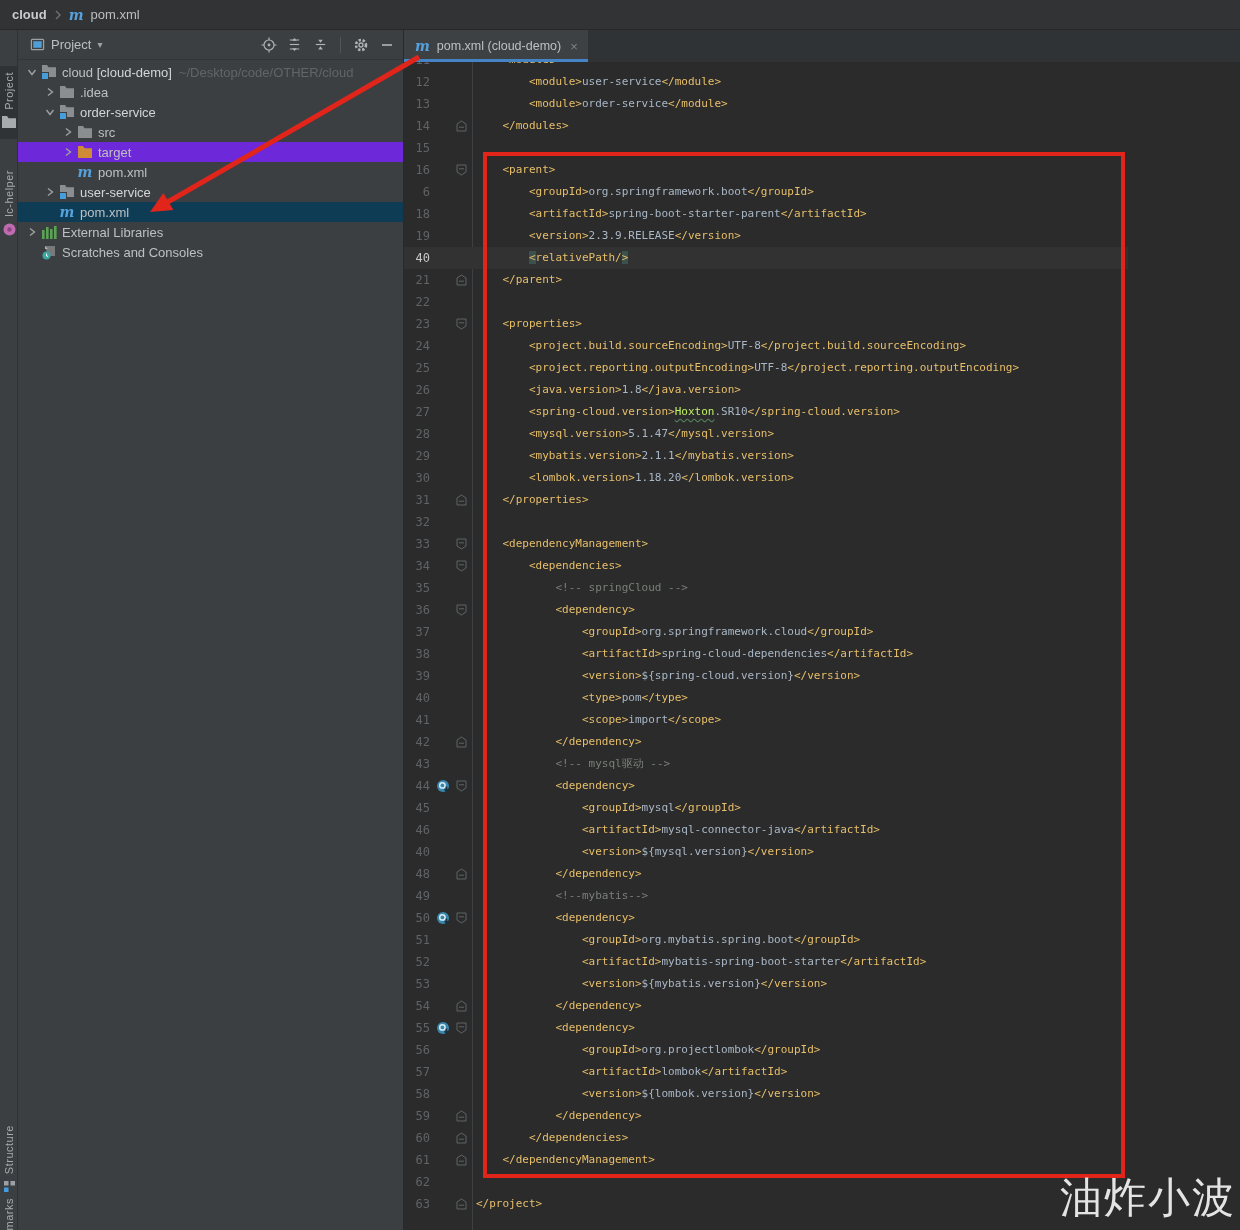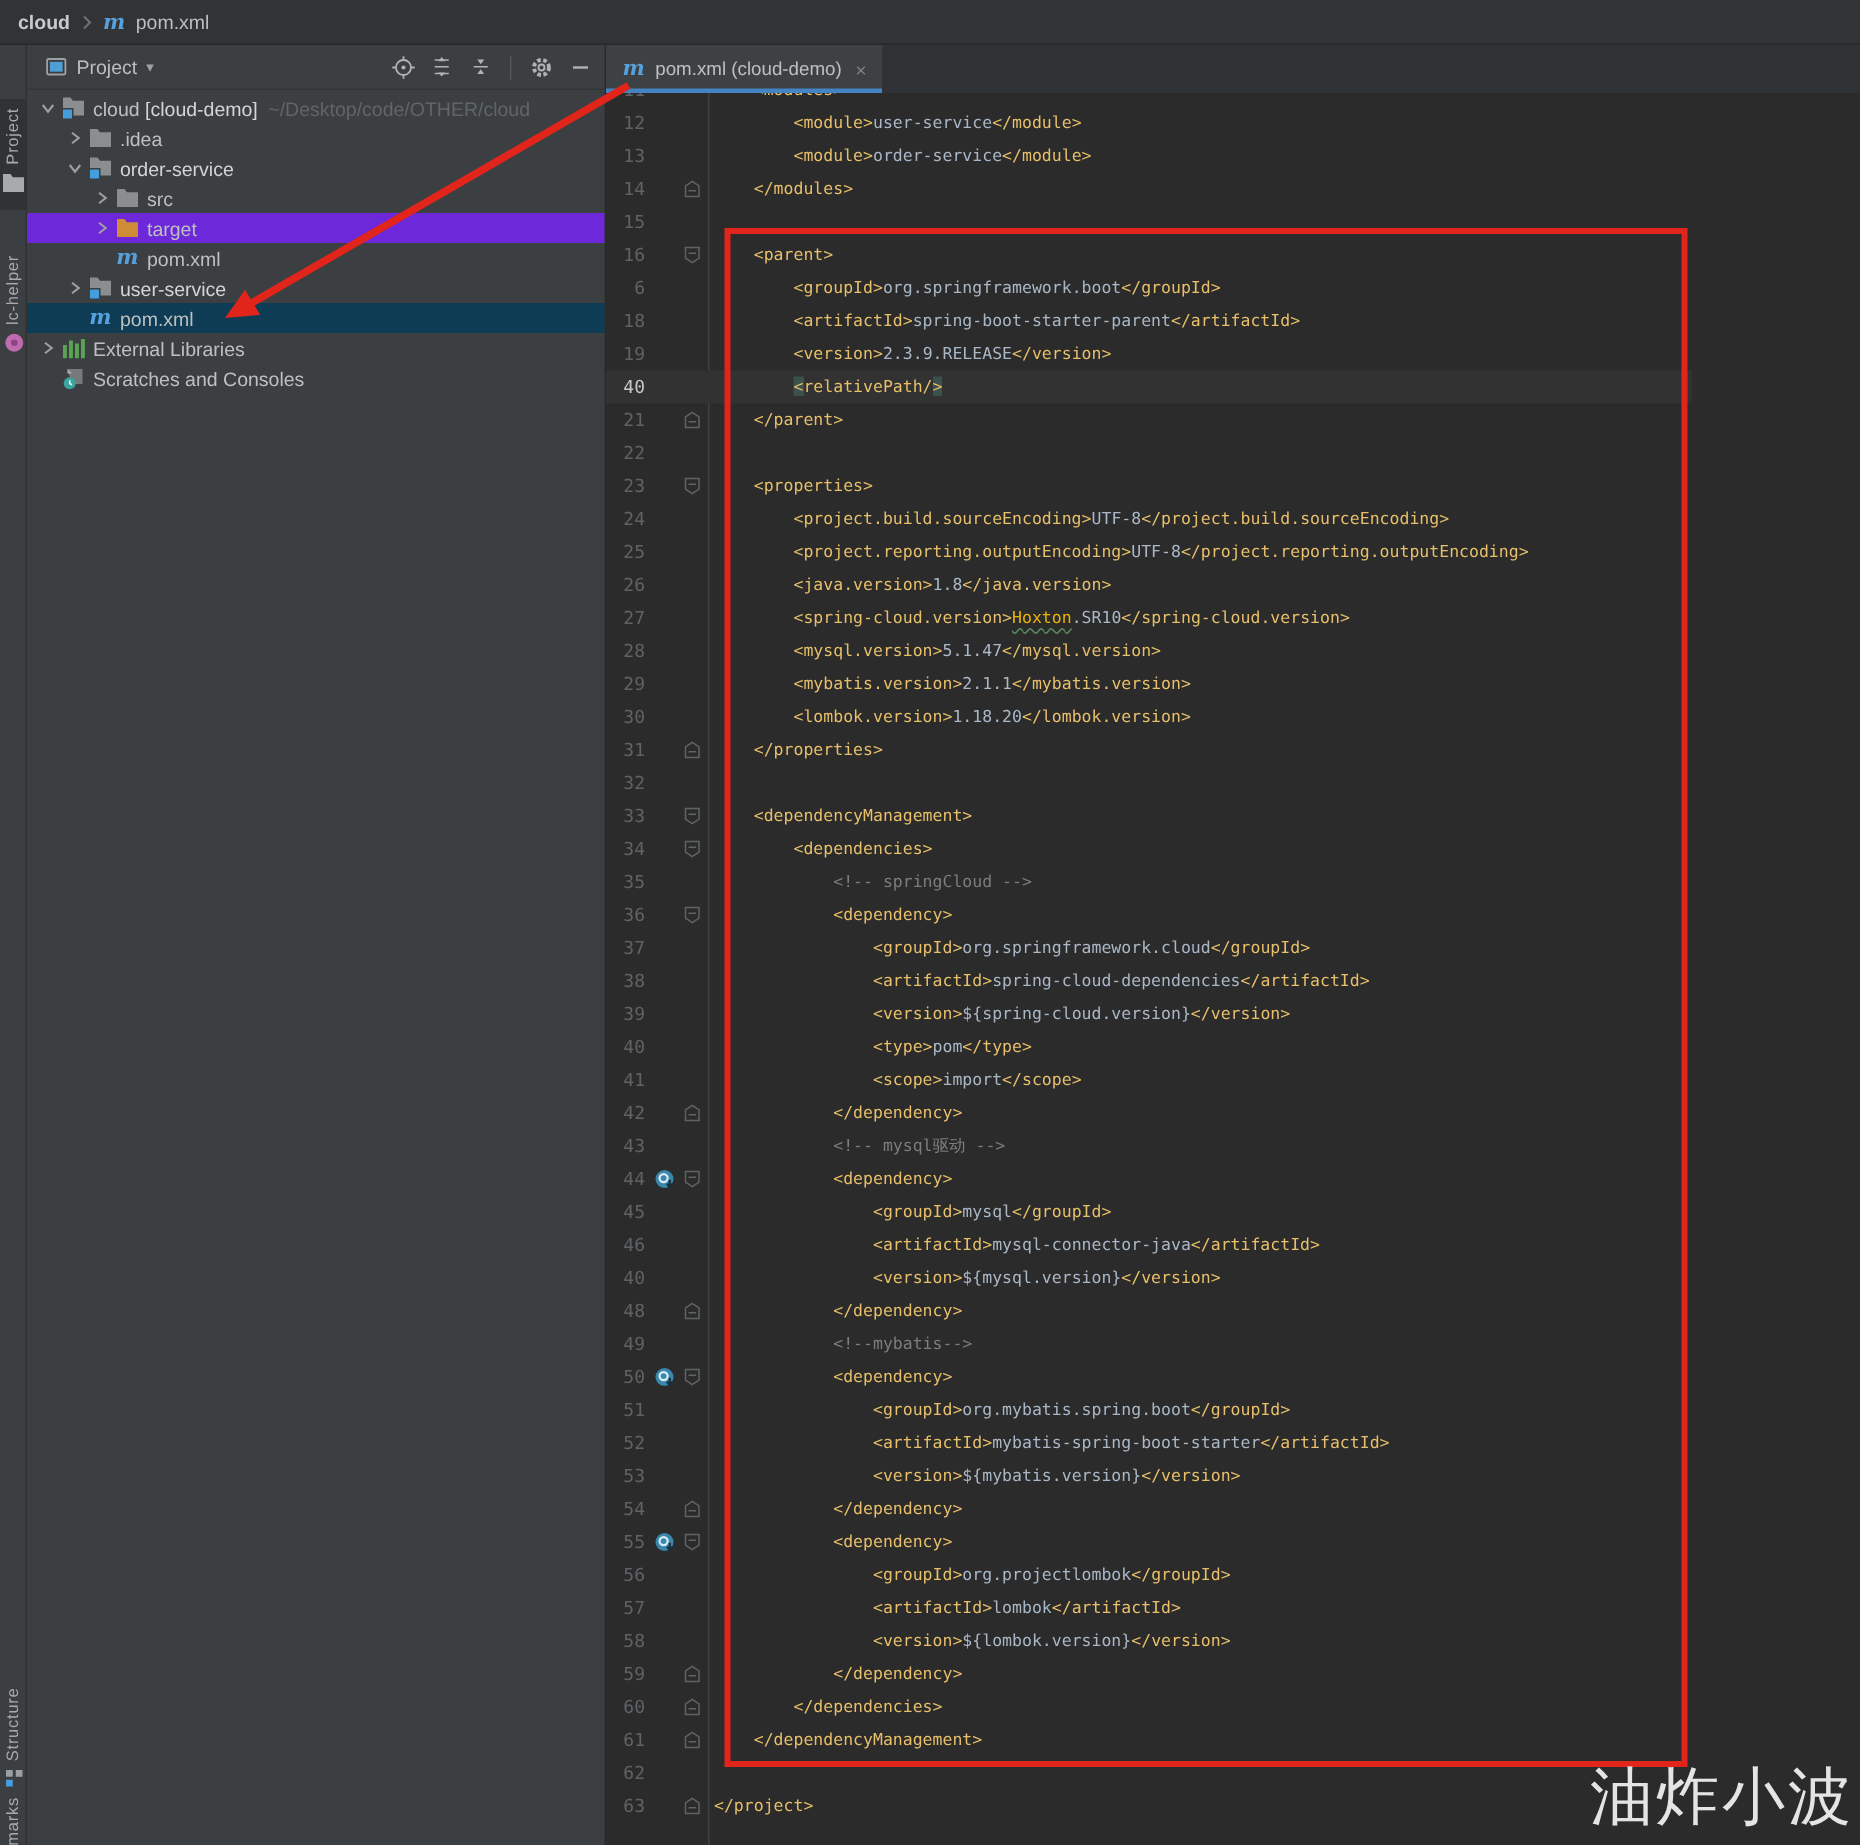--- a/index.html
+++ b/index.html
@@ -88,21 +88,21 @@
   .code-line pre {
     font-family:"DejaVu Sans Mono", monospace; font-size:11px; line-height:22px;
     padding-left:6px; white-space:pre;
   }
   .sep-line { position:absolute; left:68px; top:0; width:1px; height:1168px; background:#3d4042; }
   .seg-tag { color:#e8bf6a; }
   .seg-txt { color:#a9b7c6; }
   .seg-com { color:#7a7f7a; }
   .seg-hlb { color:#e8bf6a; background:#3b514d; }
   .seg-spell {
-    color:#eab308; text-decoration:underline; text-decoration-style:wavy;
+    color:#bef264; text-decoration:underline; text-decoration-style:wavy;
     text-decoration-color:#57855b; text-underline-offset:3px;
   }
   
   .red-rect {
     position:absolute; left:483px; top:152px; width:642px; height:1026px;
     border:4px solid #e1251b; z-index:6; pointer-events:none;
   }
   #arrow-svg { position:absolute; left:0; top:0; z-index:7; pointer-events:none; }
   .watermark {
     position:absolute; right:4px; bottom:4px; z-index:8;

